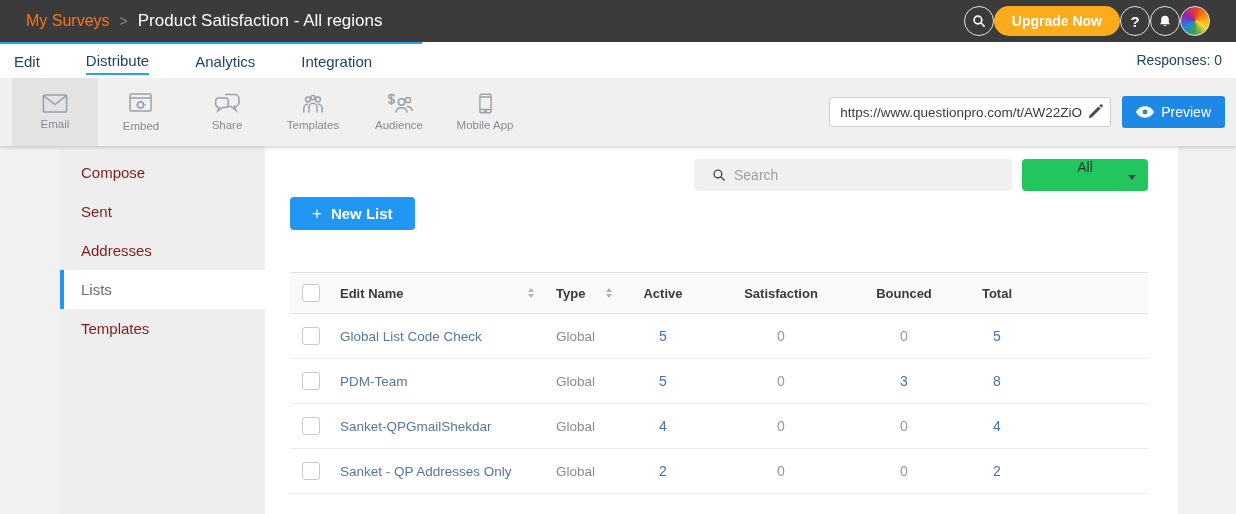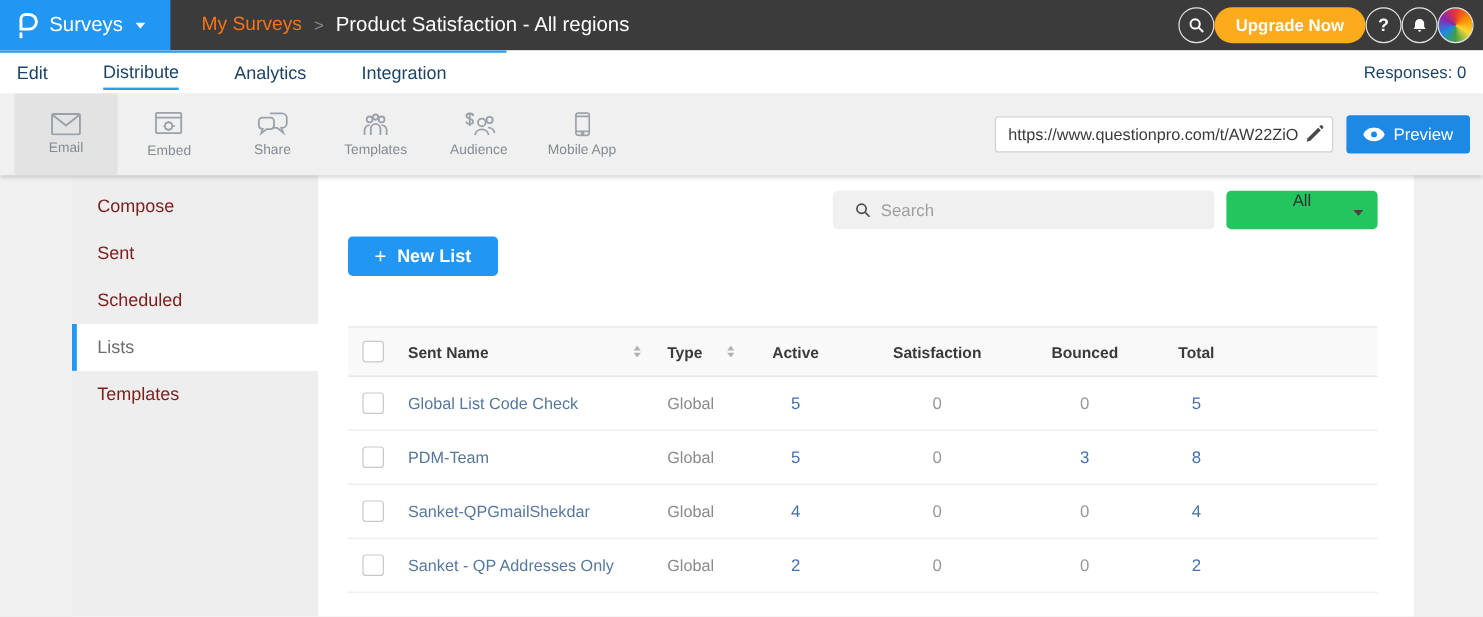--- a/index.html
+++ b/index.html
@@ -10,21 +10,21 @@
   
   .topbar { height:42px; background:var(--header-bg,#3b3b3b); display:flex; align-items:center; }
   .brand { width:142px; height:100%; background:var(--accent,#2196f3); display:flex; align-items:center; padding:0 12px; gap:9px; cursor:pointer; flex:none; }
   .brand .pname { color:#fff; font-size:17px; }
   .caret { width:0; height:0; border-left:4px solid transparent; border-right:4px solid transparent; border-top:5px solid currentColor; display:inline-block; }
   .brand .caret { color:#fff; margin-left:2px; }
   .crumbs { margin-left:26px; display:flex; align-items:center; gap:10px; white-space:nowrap; }
   .crumb-link { color:#f97316; font-size:16px; text-decoration:none; cursor:pointer; }
   .crumb-sep { color:#8a8a8a; font-size:14px; }
   .crumb-title { color:#fdfdfd; font-size:17px; }
-  .top-actions { margin-left:auto; display:flex; align-items:center; gap:0; padding-right:8px; }
+  .top-actions { margin-left:auto; display:flex; align-items:center; gap:0; padding-right:26px; }
   .circ { width:30px; height:30px; border-radius:50%; border:1.5px solid #e3e3e3; background:transparent; color:#fff; display:flex; align-items:center; justify-content:center; cursor:pointer; flex:none; }
   .circ.help { font-size:15px; font-weight:bold; font-family:"Liberation Sans",sans-serif; }
   .upgrade { background:var(--upgrade-orange,#fbab1c); color:#fff; border:none; border-radius:17px; height:30px; padding:0 18px; font-size:14px; font-weight:bold; cursor:pointer; font-family:"Liberation Sans",sans-serif; }
   .avatar { width:30px; height:30px; border-radius:50%; border:1.5px solid #e3e3e3; cursor:pointer; background:conic-gradient(#e53935,#fb8c00,#fdd835,#43a047,#1e88e5,#8e24aa,#e53935); }
 
   
   .subnav { position:relative; height:36px; background:#fff; display:flex; align-items:center; padding:0 14px; gap:46px; }
   .progress { position:absolute; top:0; left:0; width:422px; height:2px; background:#2b9ff0; }
   .subnav a { color:var(--nav-text,#1d4466); font-size:15px; text-decoration:none; cursor:pointer; padding:6px 0 4px; }
   .subnav a.active { border-bottom:2px solid #2b9ff0; }
@@ -78,30 +78,20 @@
   .cell-type { padding-left:14px; font-size:13.5px; color:#8a8a8a; }
   .cell-num { text-align:center; font-size:14px; color:var(--number-blue,#4472a8); cursor:pointer; }
   .cell-num.zero { color:#9a9a9a; cursor:default; }
 </style>
 </head>
 <body>
 
 <div class="app">
 
   <header class="topbar">
-    <div class="brand">
-      <span style="display:flex;">
-        <svg width="20" height="22" viewBox="0 0 22 24" fill="none" stroke="#fff" stroke-width="2.7" stroke-linecap="round">
-          <path d="M6 23v-3.2"></path>
-          <path d="M6 15.6V6.4C6 4 7.9 2.2 10.3 2.2h3.2a6.7 6.7 0 0 1 0 13.4H6z"></path>
-        </svg>
-      </span>
-      <span class="pname">Surveys</span>
-      <span class="caret"></span>
-    </div>
     <nav class="crumbs">
       <a class="crumb-link">My Surveys</a>
       <span class="crumb-sep">&gt;</span>
       <span class="crumb-title">Product Satisfaction - All regions</span>
     </nav>
     <div class="top-actions">
       <button class="circ">
         <span style="display:flex;">
           <svg width="14" height="14" viewBox="0 0 20 20" fill="none" stroke="#fff" stroke-width="2.4">
             <circle cx="8.5" cy="8.5" r="5.5"></circle>
@@ -216,21 +206,21 @@
       </button>
     </div>
   </div>
 
   <div class="page">
     <div class="panel">
 
       <aside class="sidebar">
         <div class="sitem">Compose</div>
         <div class="sitem">Sent</div>
-        <div class="sitem">Scheduled</div>
+        <div class="sitem">Addresses</div>
         <div class="sitem active">Lists</div>
         <div class="sitem">Templates</div>
       </aside>
 
       <main class="content">
 
         <div class="filter-row">
           <div class="searchbox">
             <span style="display:flex;">
               <svg width="14" height="14" viewBox="0 0 20 20">
@@ -248,21 +238,21 @@
 
         <button class="newlist">
           <span class="plus">+</span>
           <span>New List</span>
         </button>
 
         <div class="table">
           <div class="trow thead">
             <span class="cb"></span>
             <span class="hcell">
-              <span class="hl">Sent Name</span>
+              <span class="hl">Edit Name</span>
               <span class="sort">
                   <i class="up"></i>
                   <i class="dn"></i>
                 </span>
             </span>
             <span class="hcell htype">
               <span class="hl">Type</span>
               <span class="sort">
                   <i class="up"></i>
                   <i class="dn"></i>

